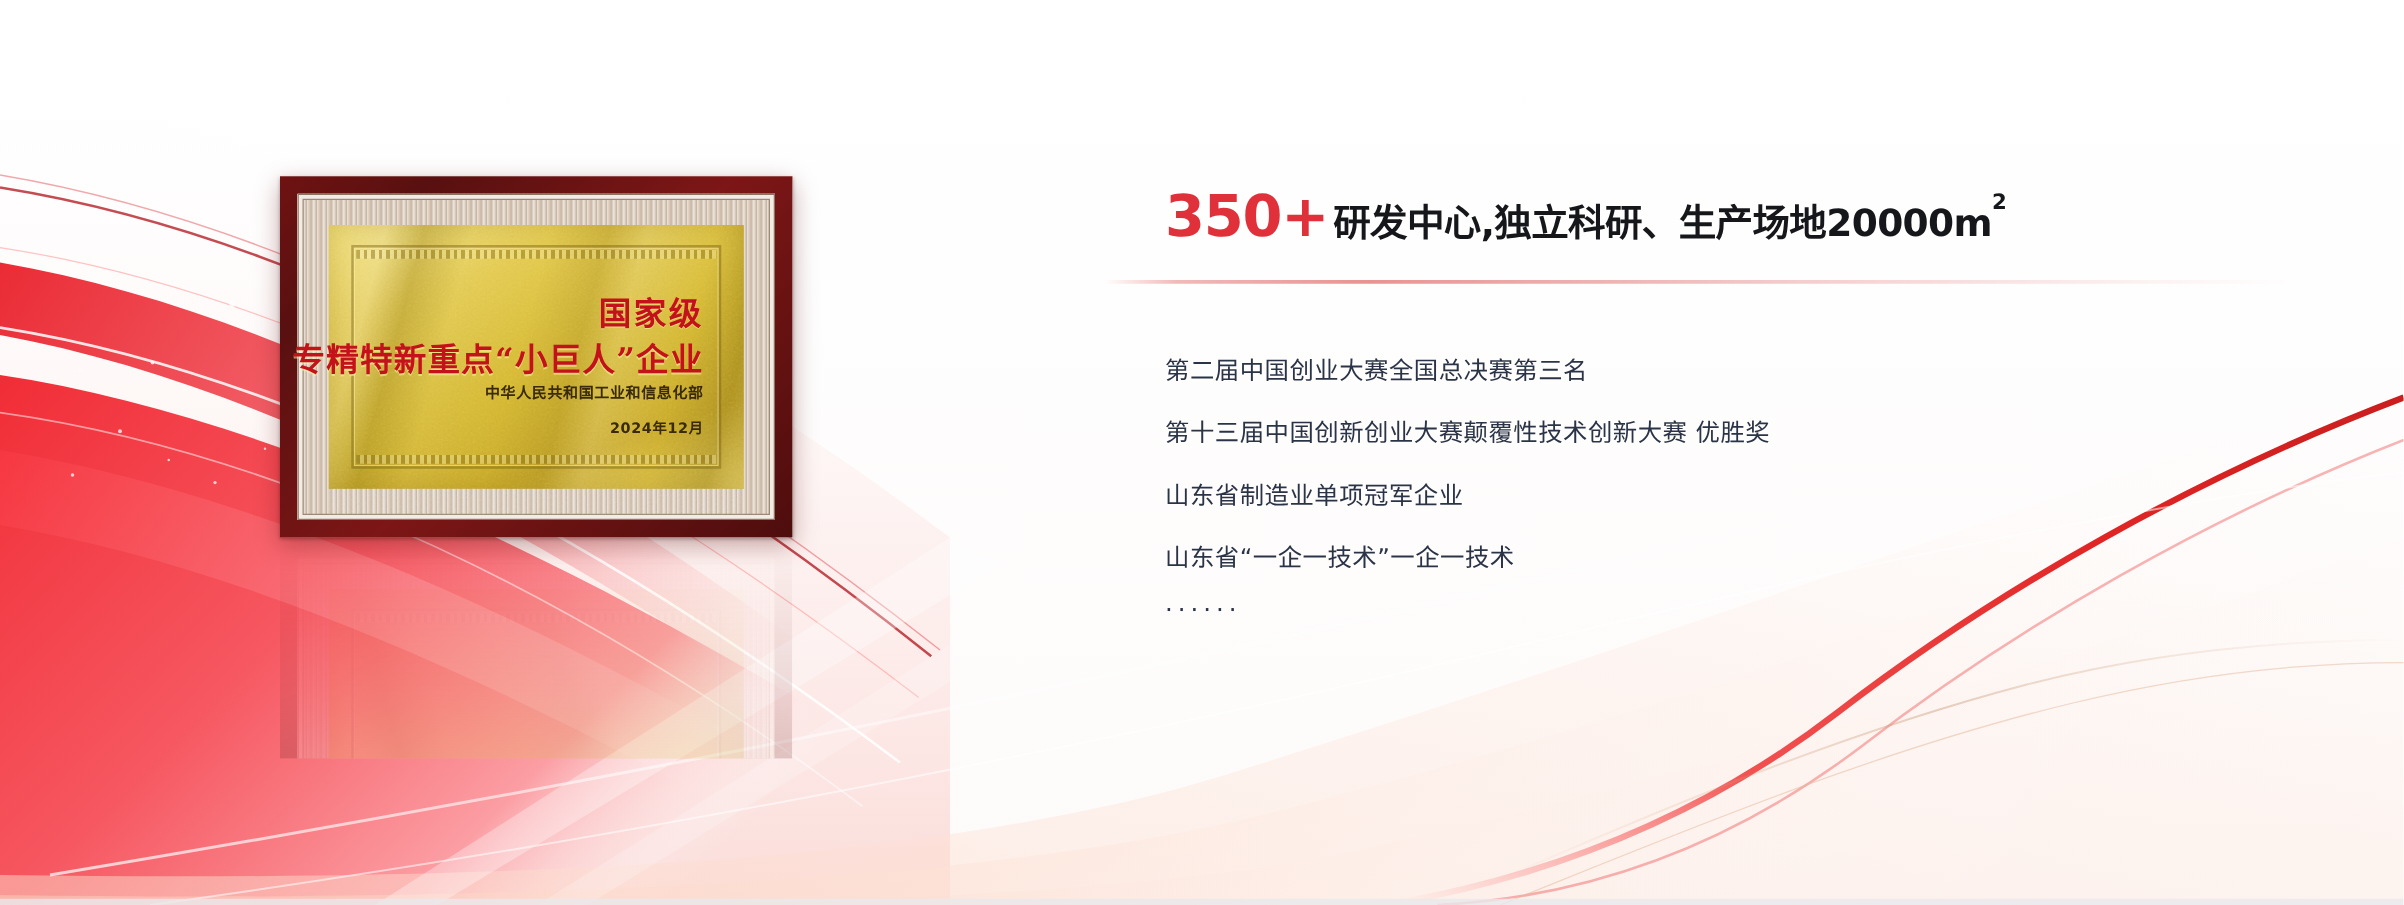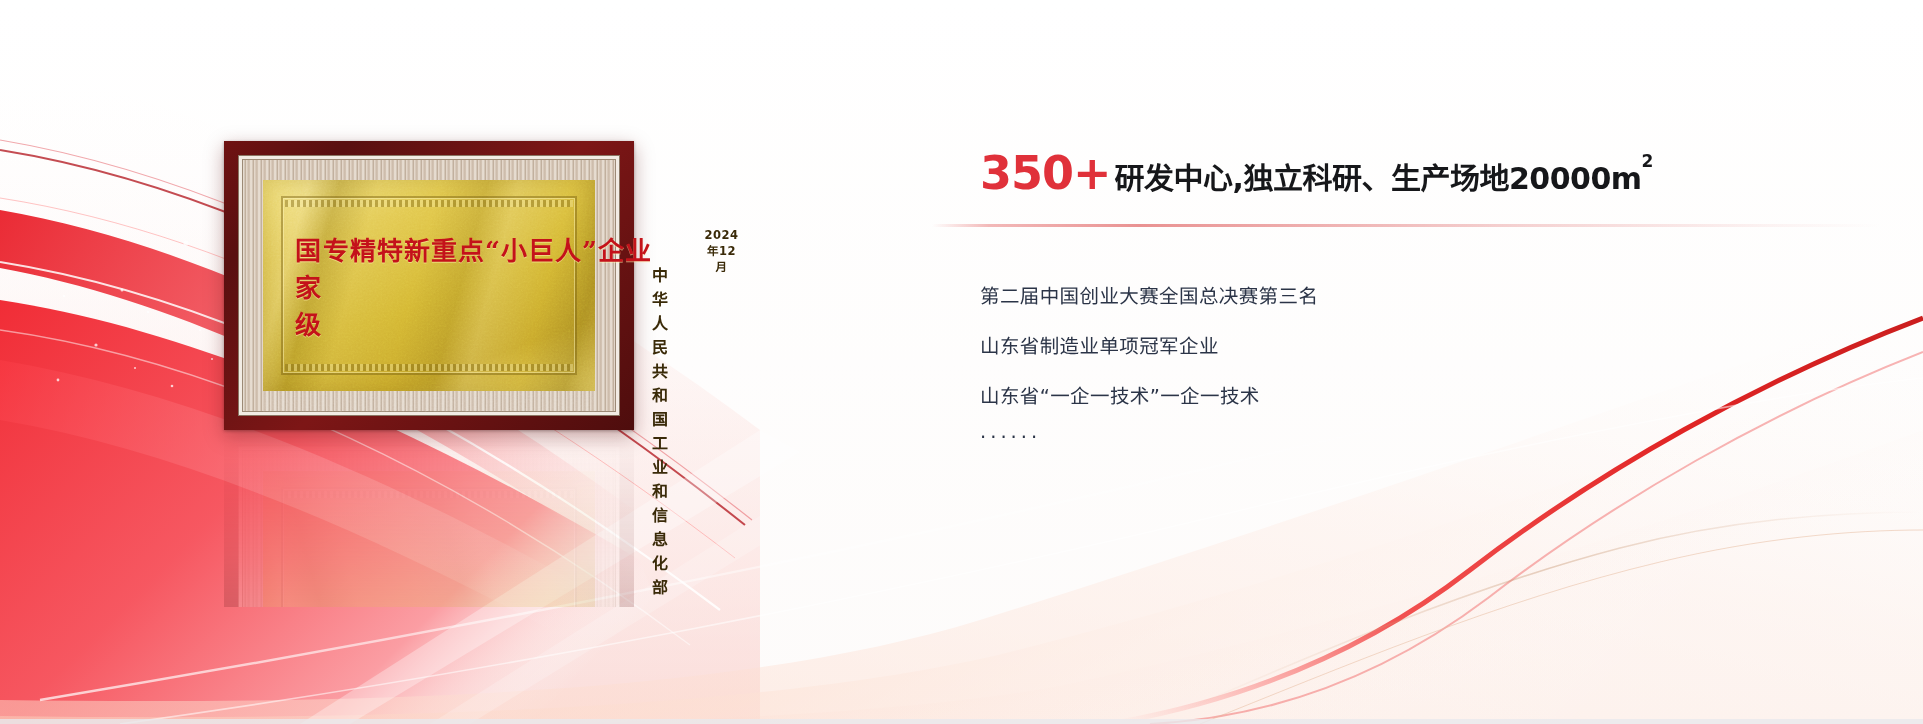--- a/index.html
+++ b/index.html
@@ -61,39 +61,38 @@
     height:7px;
   }
   .plaque-etch:after{
     content:"";position:absolute;left:2px;right:2px;bottom:2px;height:7px;
     background:repeating-linear-gradient(90deg,
       rgba(120,96,16,.40) 0px,rgba(120,96,16,.40) 3px,
       rgba(255,247,196,.30) 3px,rgba(255,247,196,.30) 6px);
   }
   .plaque-text{
     position:absolute;left:32px;right:32px;top:36px;bottom:30px;
-    display:flex;flex-direction:row;align-items:flex-start;
+    display:flex;flex-direction:column;align-items:flex-end;
     color:#c4121a;text-align:center;
   }
   .plaque-line1{
     font-family:"DejaVu Serif","Liberation Serif",serif;
     font-weight:700;font-size:26px;letter-spacing:2px;
     margin-top:14px;
     text-shadow:0 1px 0 rgba(255,240,170,.55);
   }
   .plaque-line2{
     font-family:"DejaVu Serif","Liberation Serif",serif;
     font-weight:700;font-size:26px;letter-spacing:1px;
-    margin-top:14px;white-space:nowrap;
+    white-space:nowrap;
     text-shadow:0 1px 0 rgba(255,240,170,.55);
   }
   .plaque-issuer{
     font-family:"DejaVu Sans","Liberation Sans",sans-serif;
-    font-weight:700;font-size:16px;color:#3a2a08;letter-spacing:.5px;
-    margin-top:46px;
+    font-weight:700;font-size:12px;color:#3a2a08;letter-spacing:.5px;
   }
   .plaque-date{
     font-family:"DejaVu Sans","Liberation Sans",sans-serif;
     font-weight:700;font-size:11.5px;color:#3a2a08;letter-spacing:.5px;
     margin-top:12px;
     padding-left:36px;
   }
 
   
   .plaque-reflection{
@@ -102,21 +101,21 @@
     opacity:.20;
     -webkit-mask-image:linear-gradient(to top,rgba(0,0,0,0) 0%,rgba(0,0,0,.55) 72%,rgba(0,0,0,.95) 100%);
     mask-image:linear-gradient(to top,rgba(0,0,0,0) 0%,rgba(0,0,0,.55) 72%,rgba(0,0,0,.95) 100%);
     pointer-events:none;overflow:hidden;
   }
   .plaque-reflection .refl-body{
     position:absolute;left:0;bottom:0;width:410px;height:289px;
   }
 
   
-  .content{position:absolute;left:980px;top:150px;width:900px;}
+  .content{position:absolute;left:932px;top:150px;width:900px;}
   .headline{
     display:flex;align-items:baseline;white-space:nowrap;
     line-height:1;
   }
   .headline .big{
     font-family:"DejaVu Sans","Liberation Sans",sans-serif;
     font-weight:700;font-size:46px;color:#e0313a;letter-spacing:-1px;
   }
   .headline .rest{
     font-family:"DejaVu Sans","Liberation Sans",sans-serif;
@@ -298,20 +297,21 @@
 
     <div class="headline">
       <span class="big">350+</span>
       <span class="rest"><span>研发中心,独立科研、生产场地20000m</span><span class="sup">2</span></span>
     </div>
 
     <div class="rule"></div>
 
     <div class="awards">
       <div class="award-item">第二届中国创业大赛全国总决赛第三名</div>
+      <div class="award-item">第十三届中国创新创业大赛颠覆性技术创新大赛 优胜奖</div>
       <div class="award-item">山东省制造业单项冠军企业</div>
       <div class="award-item">山东省“一企一技术”一企一技术</div>
       <div class="award-ellipsis">······</div>
     </div>
 
   </div>
 
 </div>
 
 </body></html>

